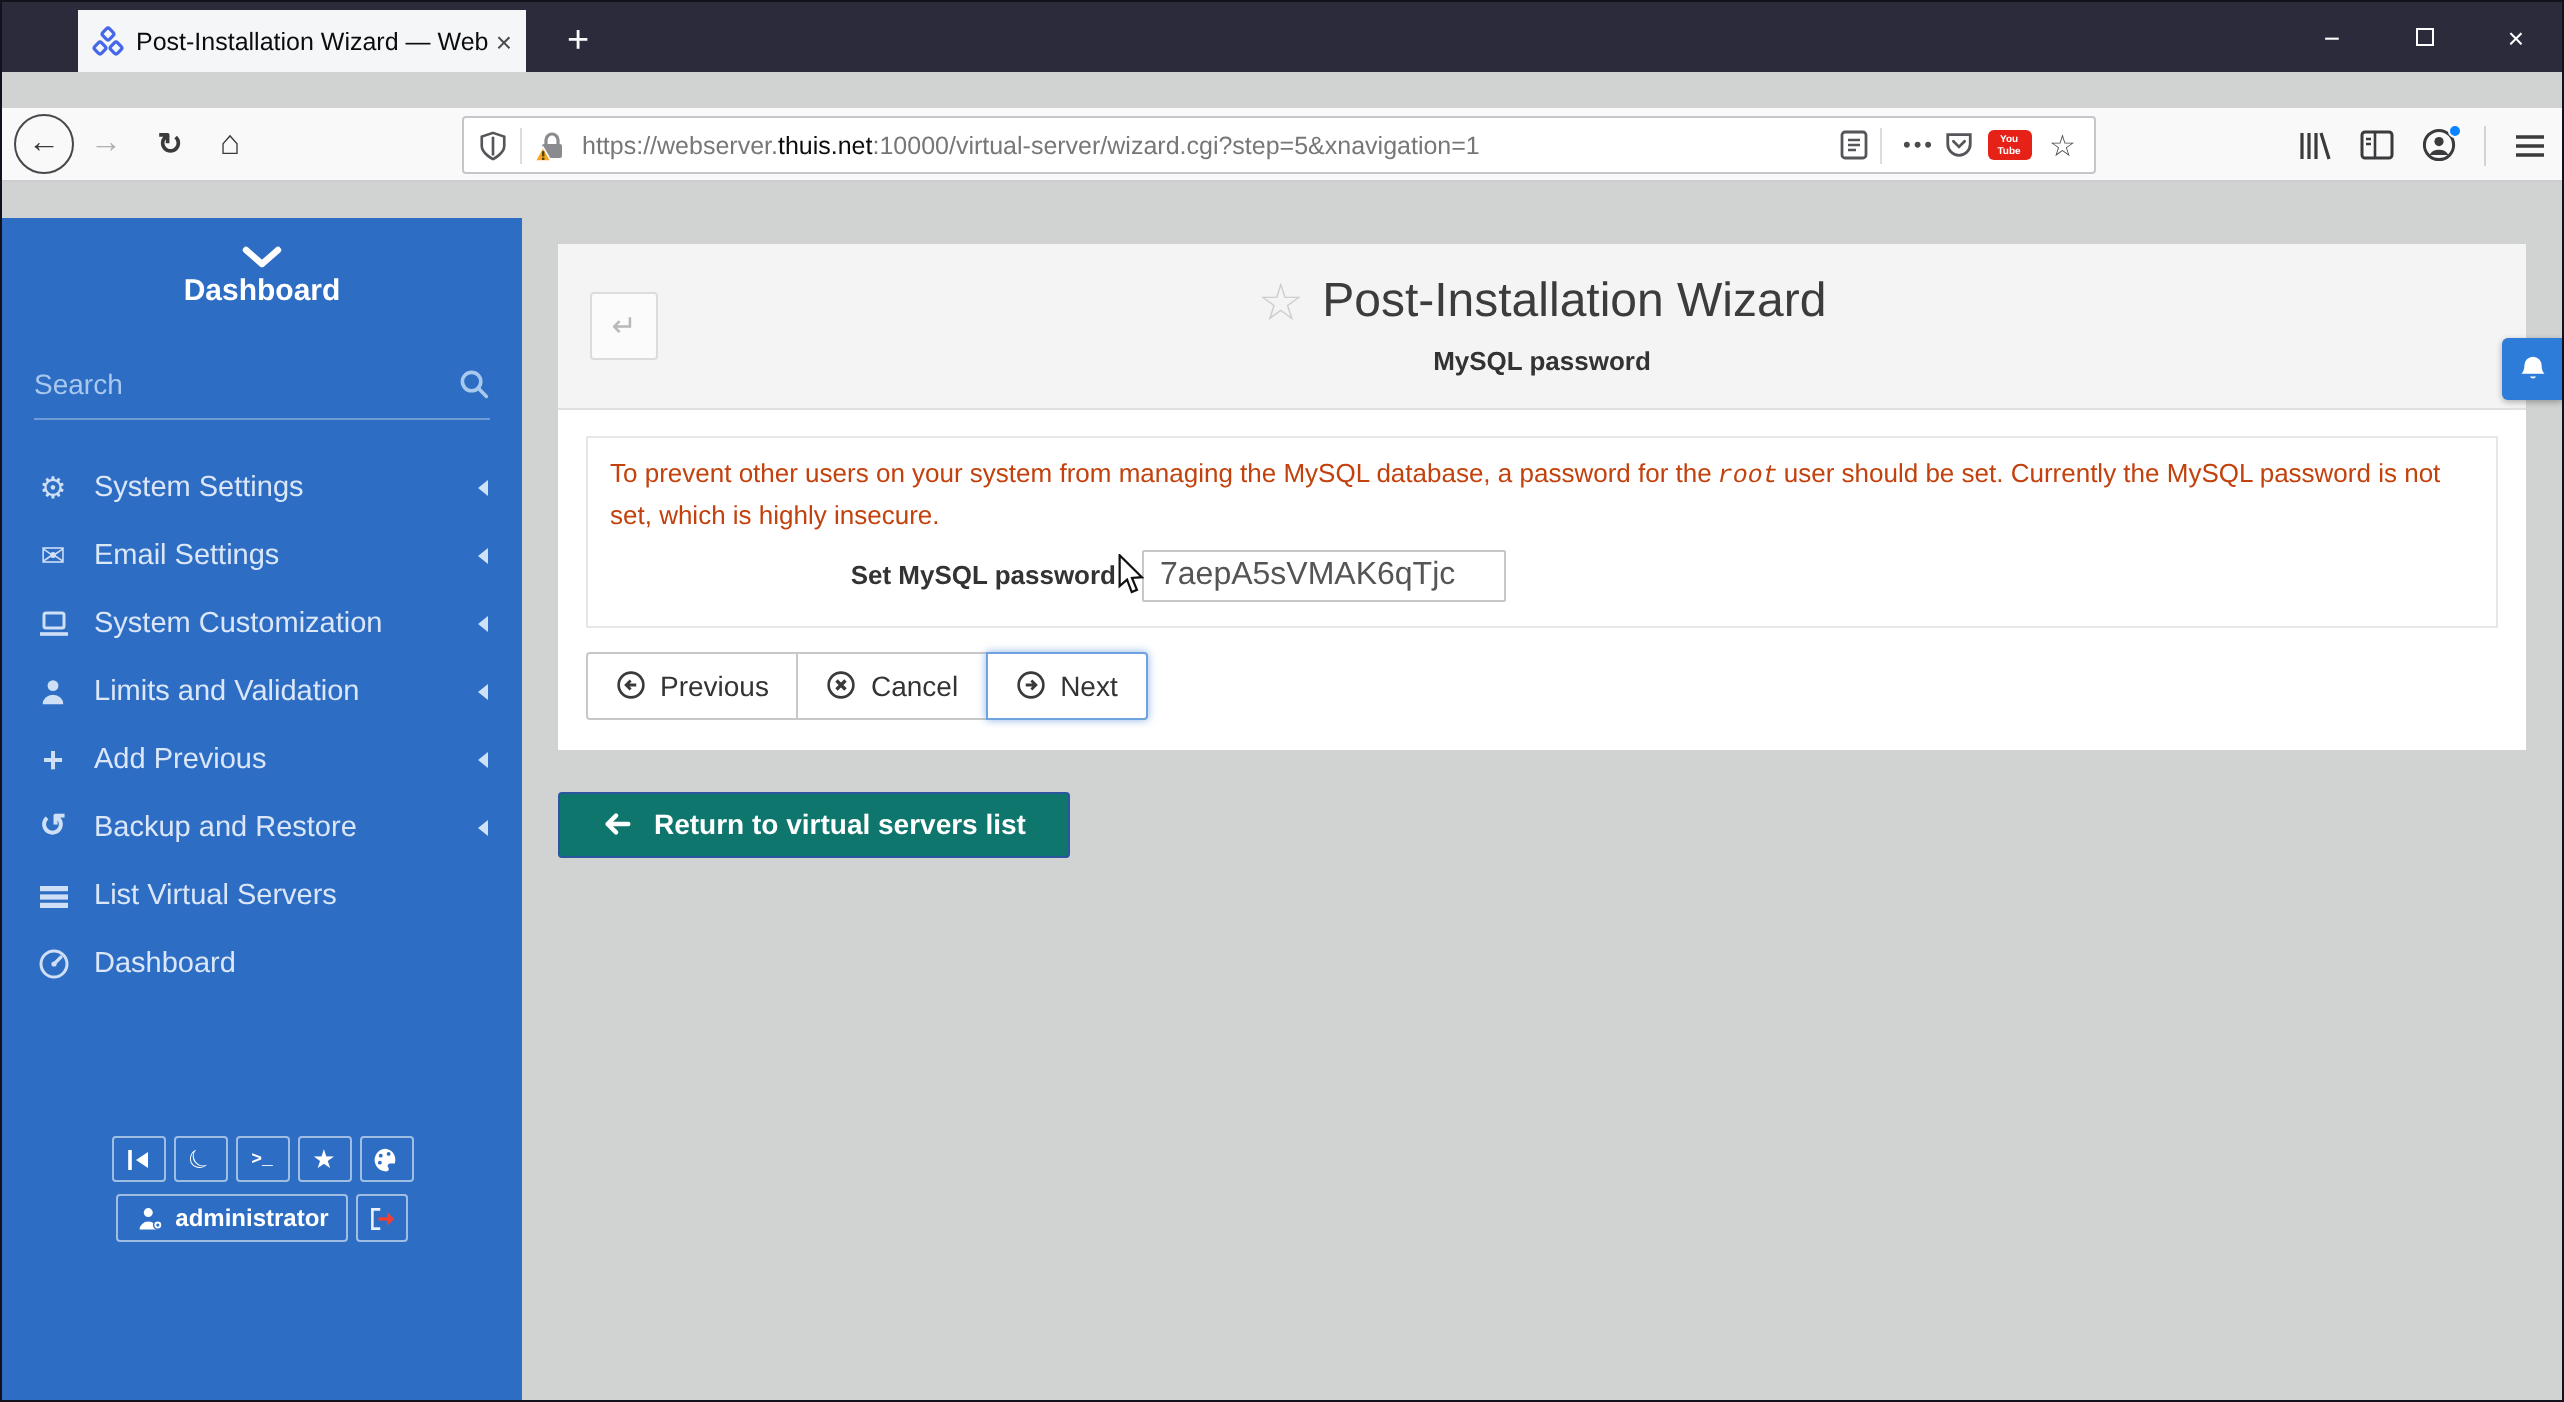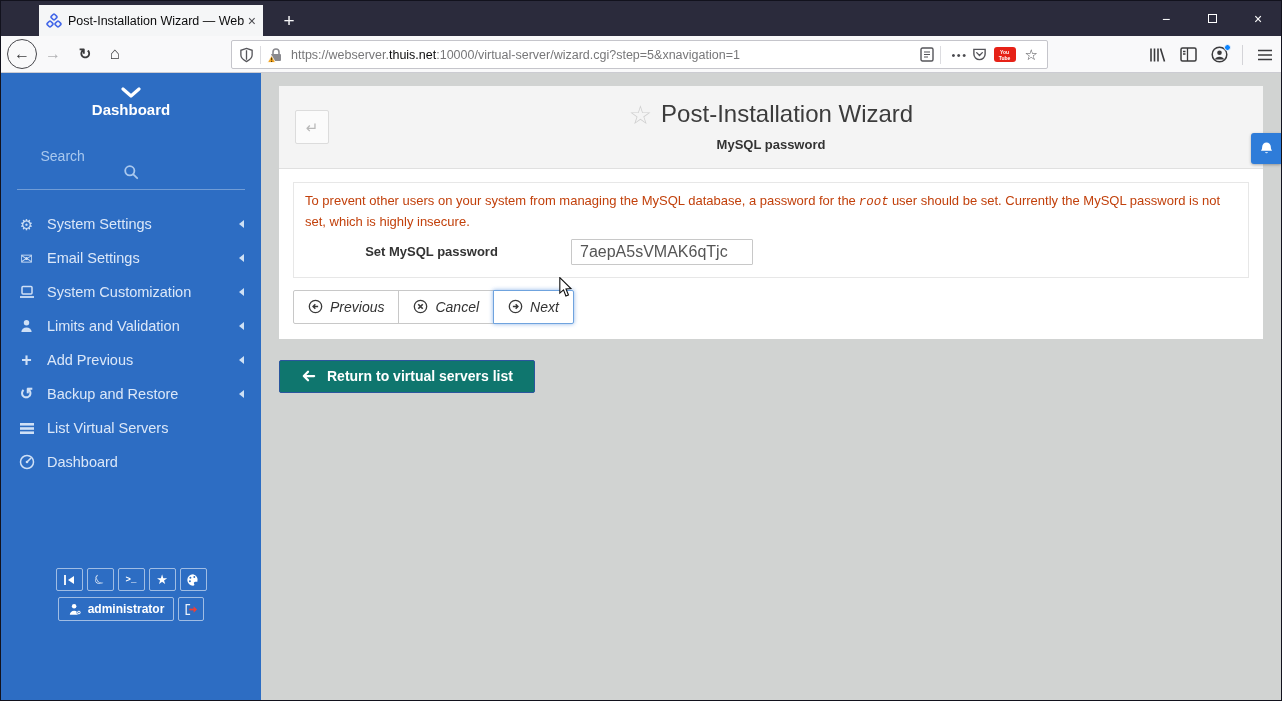--- a/index.html
+++ b/index.html
@@ -1,17 +1,17 @@
 <!DOCTYPE html>
 <html><head>
 <meta charset="utf-8">
 <style>
   * { margin:0; padding:0; box-sizing:border-box; }
   html,body { width:1282px; height:701px; font-family:"Liberation Sans", sans-serif; background:#d1d3d2; overflow:hidden; }
-  .window { position:relative; width:1282px; height:701px; border:1px solid #12121d; display:flex; flex-direction:column; }
+  .window { position:relative; width:1282px; height:701px; border:1px solid #12121d; display:flex; flex-direction:column;gap:18px; }
 
   
   .titlebar { position:relative; height:35px; background:#2b2b3c; flex:none; }
   .tab { position:absolute; left:38px; bottom:0; width:224px; height:31px; background:#f5f6f7; display:flex; align-items:center; padding:0 7px; }
   .tab-title { flex:1; font-size:12.5px; color:#0c0c0d; white-space:nowrap; overflow:hidden; margin-left:6px; }
   .tab-close { font-size:14px; color:#4a4a4f; margin-left:4px; cursor:default; line-height:1; }
   .new-tab { position:absolute; left:272px; bottom:0; width:32px; height:31px; color:#f9f9fa; font-size:19px; display:flex; align-items:center; justify-content:center; font-weight:300; }
   .win-controls { position:absolute; right:0; top:0; height:35px; display:flex; }
   .win-controls .ctl { width:46px; height:35px; display:flex; align-items:center; justify-content:center; color:#fff; font-size:14px; }
   .ctl-max i { display:block; width:9px; height:9px; border:1.3px solid #fff; }
@@ -40,21 +40,21 @@
   
   .content { flex:1; display:flex; min-height:0; }
 
   
   .sidebar { position:relative; width:260px; flex:none; background:#2d6dc3; color:#dbe7f8; }
   .side-tabs { display:flex; height:58px; }
   .stab { display:flex; flex-direction:column; align-items:center; justify-content:center; gap:3px; font-size:15px; }
   .stab-webmin { width:131px; background:#17171f; color:#7e8494; }
   .stab-virtualmin { flex:1; color:#fff; font-weight:bold; }
   .create-row { display:flex; align-items:center; gap:11px; padding:0 17px; margin-top:17px; font-size:15px; color:#e8f1fc; }
-  .search-row { display:flex; align-items:center; margin:17px 16px 0 16px; padding-bottom:9px; border-bottom:1px solid rgba(255,255,255,.32);flex-direction:column; }
+  .search-row { display:flex; align-items:center; margin:17px 16px 0 16px; padding-bottom:9px; border-bottom:1px solid rgba(255,255,255,.32); }
   .search-row input { flex:1; background:transparent; border:none; outline:none; color:#cfe2f8; font-size:14px; font-family:inherit; }
   .search-row input::placeholder { color:#a9c8ee; opacity:1; }
   .nav-menu { margin-top:17px; }
   .nav-item { display:flex; align-items:center; height:34px; padding:0 17px; font-size:14.5px; cursor:default; }
   .nav-item .nico { width:17px; flex:none; margin-right:12px; display:flex; justify-content:center; color:#cfe0f6; font-style:normal; }
   .caret { margin-left:auto; width:0; height:0; border-top:4px solid transparent; border-bottom:4px solid transparent; border-right:5px solid rgba(225,237,250,.9); }
   .glyph { font-style:normal; line-height:1; }
   .side-footer { position:absolute; bottom:79px; left:0; width:100%; text-align:center; }
   .tool-row { display:flex; justify-content:center; gap:4px; }
   .tool-btn { width:27px; height:23px; border:1px solid rgba(255,255,255,.55); border-radius:2px; display:flex; align-items:center; justify-content:center; color:#fff; font-size:12px; }
@@ -69,24 +69,24 @@
   .back-btn { position:absolute; left:16px; top:24px; width:34px; height:34px; background:#fbfbfb; border:1px solid #dcdcdc; border-radius:2px; color:#b9b9b9; font-size:15px; display:flex; align-items:center; justify-content:center; }
   .head-center { position:absolute; left:0; right:0; top:14px; text-align:center; }
   .wiz-title { font-size:24px; font-weight:500; color:#3c3c3c; }
   .wiz-star { font-size:26px; color:#cfcfcf; font-weight:normal; vertical-align:-2px; margin-right:9px; }
   .wiz-sub { font-size:13px; font-weight:bold; color:#333; margin-top:6px; }
   .panel-body { padding:13px 14px 15px 14px; }
   .info-box { border:1px solid #e7e7e7; padding:8px 11px 12px 11px; }
   .info-box p { font-size:13px; line-height:1.55; color:#c2410c; }
   .mono-root { font-family:"Liberation Mono", monospace; font-style:italic; font-size:12.5px; margin:0 3px; }
   .form-row { display:flex; align-items:center; margin-top:6px; }
-  .form-row label { width:253px; text-align:center; font-size:13px; font-weight:bold; color:#333; flex:none; }
+  .form-row label { width:253px; text-align:right; font-size:13px; font-weight:bold; color:#333; flex:none; }
   .form-row input { margin-left:13px; width:182px; height:26px; border:1px solid #c8c8c8; border-radius:1px; padding:0 8px; font-size:16px; color:#555; font-family:inherit; outline:none; }
   .btn-group { display:flex; margin-top:12px; }
-  .wbtn { display:flex; align-items:center; gap:7px; background:#fff; border:1px solid #c8c8c8; padding:0 14px; height:34px; font-size:14px; color:#333; font-family:inherit; margin-left:-1px;font-style:italic; }
+  .wbtn { display:flex; align-items:center; gap:7px; background:#fff; border:1px solid #c8c8c8; padding:0 14px; height:34px; font-size:14px; color:#333; font-family:inherit; margin-left:-1px; }
   .wbtn:first-child { margin-left:0; border-radius:2px 0 0 2px; }
   .wbtn-next { position:relative; z-index:2; border:1px solid #6fa3de; box-shadow:0 0 4px rgba(80,140,220,.65); border-radius:0 2px 2px 0; }
   .return-btn { margin-top:21px; display:inline-flex; align-items:center; gap:11px; height:33px; padding:0 21px; background:#0f766e; border:1px solid #2a569e; border-radius:2px; color:#fff; font-size:14px; font-weight:bold; font-family:inherit; }
   .bell-tab { position:absolute; top:60px; right:0; width:30px; height:31px; background:#2e7cd9; border-radius:3px 0 0 3px; display:flex; align-items:center; justify-content:center; box-shadow:0 1px 3px rgba(0,0,0,.3); }
   .cursor { position:absolute; left:556px; top:276px; z-index:50; pointer-events:none; }
   svg { display:block; }
 </style>
 </head>
 <body>
 

